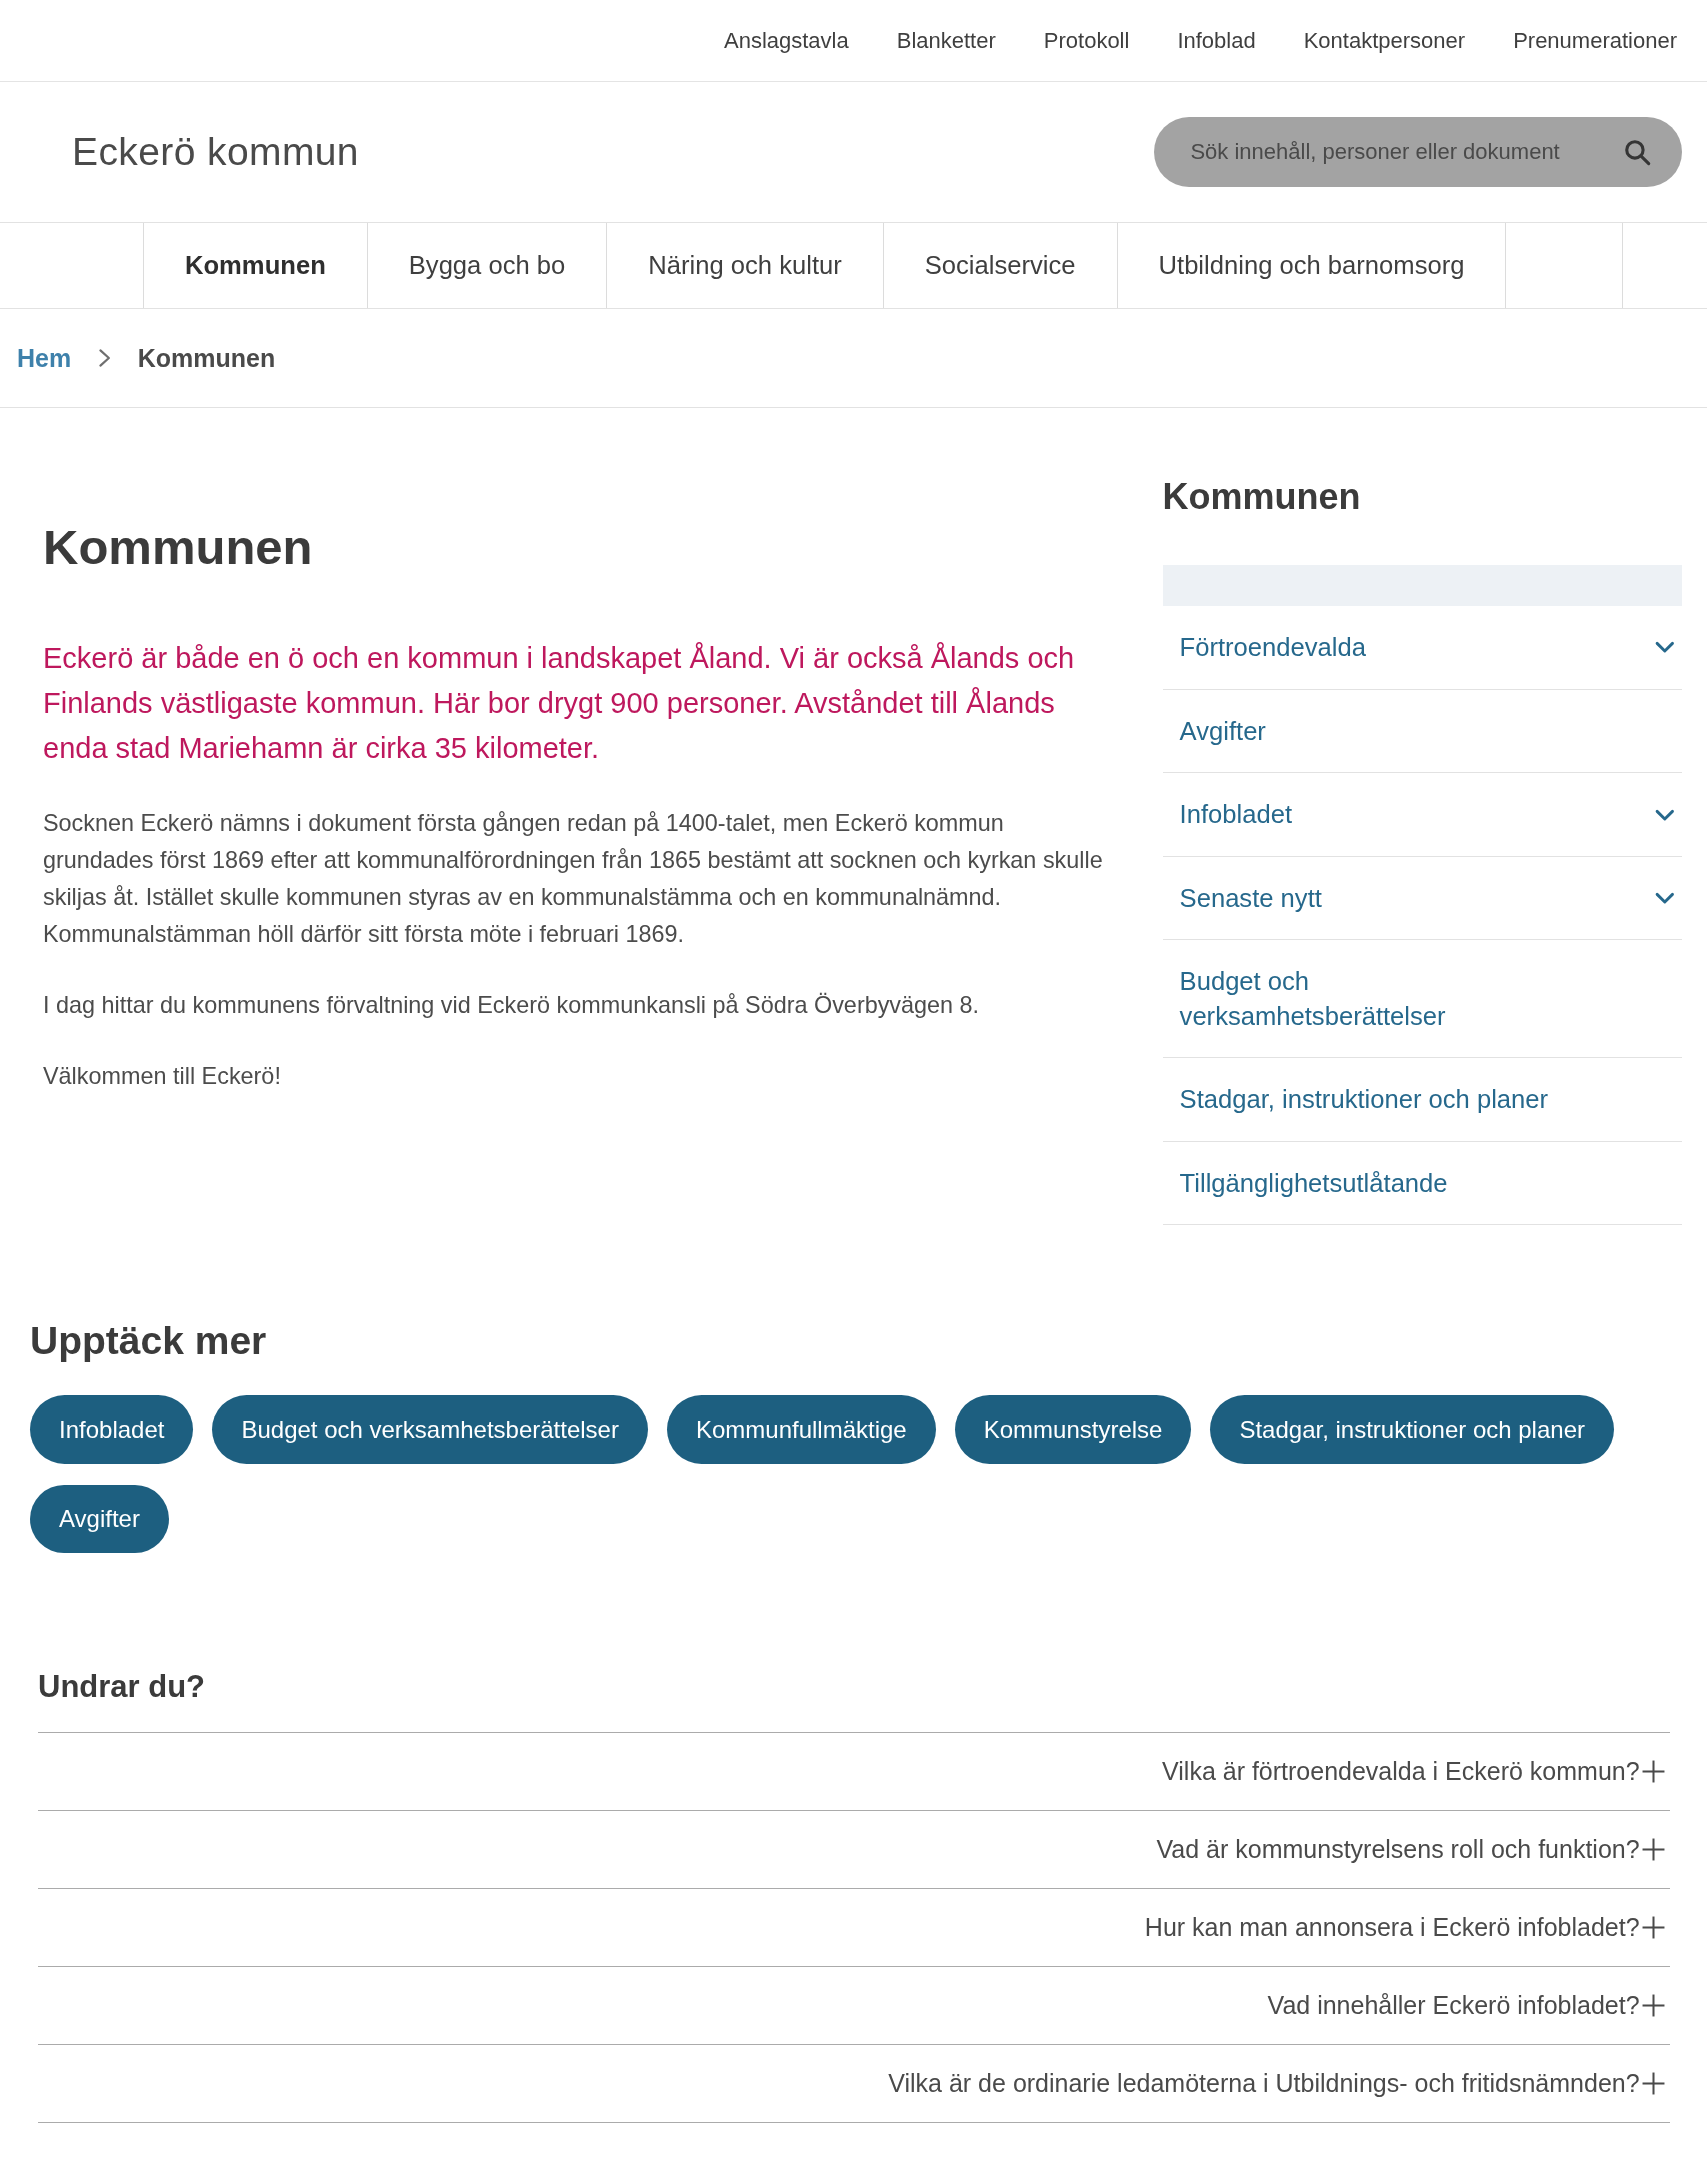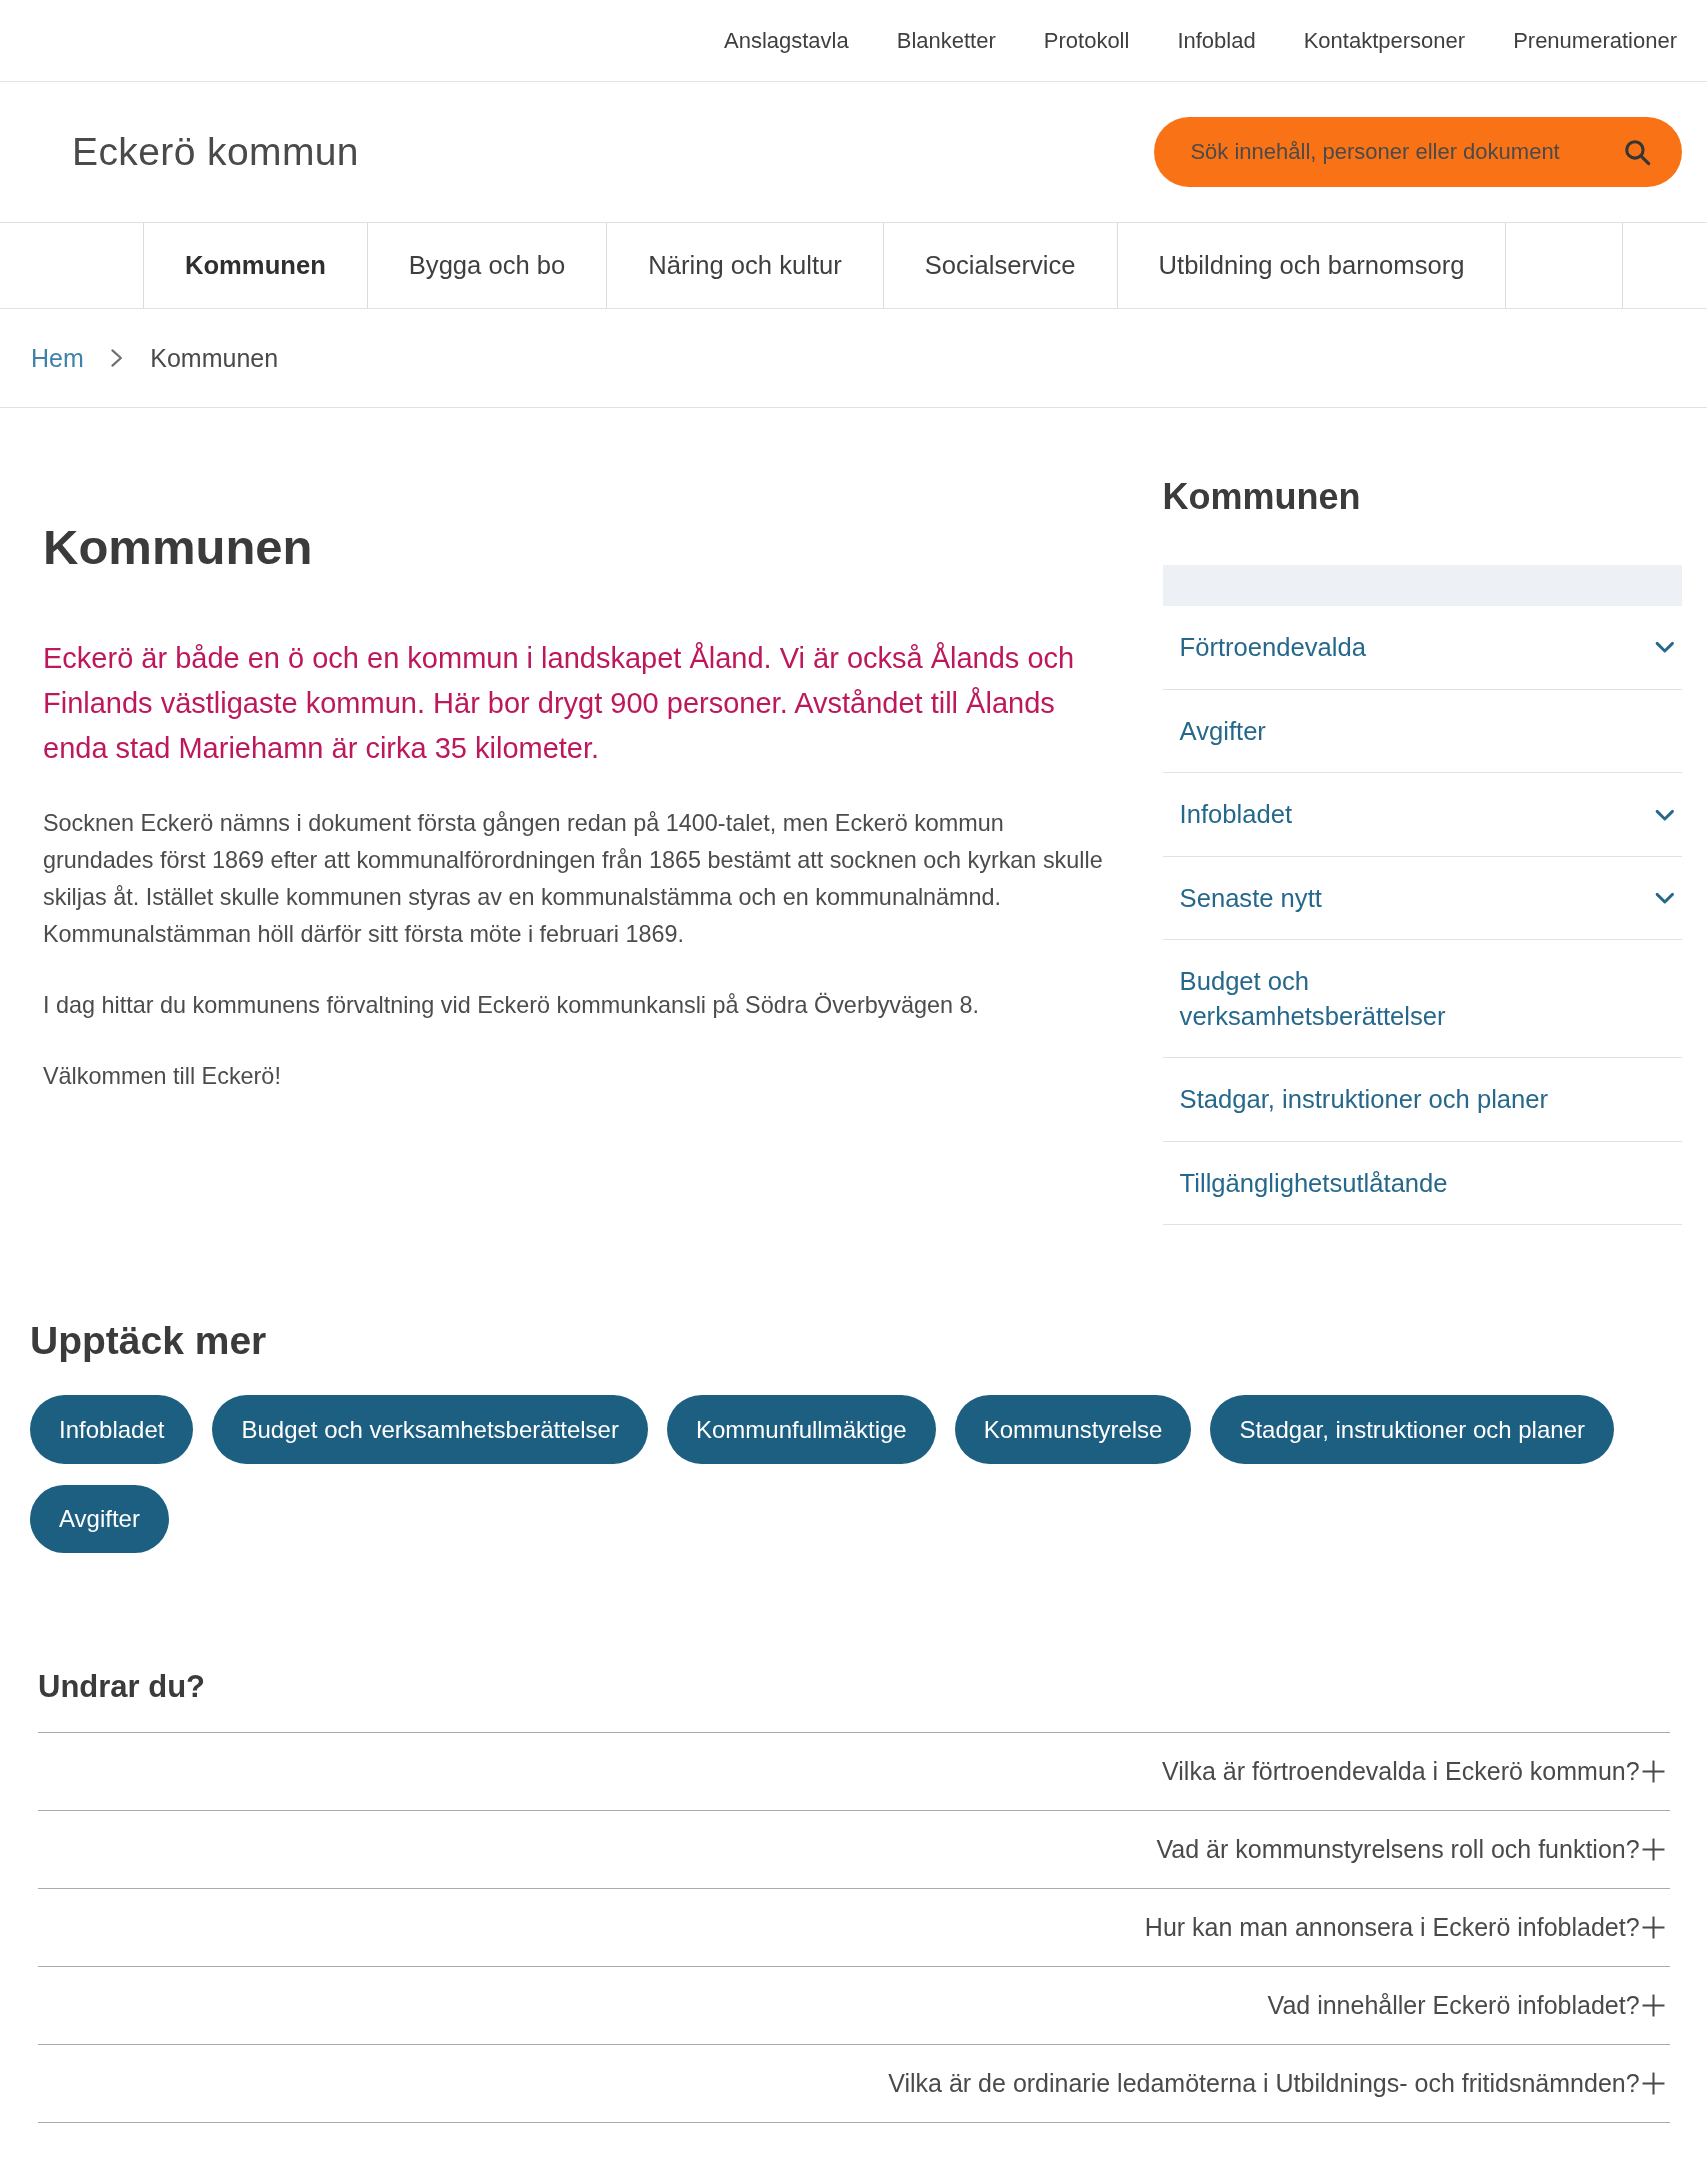--- a/index.html
+++ b/index.html
@@ -19,21 +19,21 @@
   .utility-link { font-size:22px; color:#3f3f3f; }
 
   
   .header {
     height:140px; display:flex; align-items:center; justify-content:space-between;
     padding:0 25.6px 0 72px;
     gap:21px;
   }
   .site-title { font-size:39px; font-weight:400; color:#4a4a4a; letter-spacing:0.4px; }
   .search-box {
-    width:528px; height:70px; background:#f97316; border-radius:35px;
+    width:528px; height:70px; background:#a3a3a3; border-radius:35px;
     display:flex; align-items:center; padding:0 29px 0 36px;
   }
   .search-box input {
     flex:1; border:none; background:transparent; outline:none;
     font-family:"Liberation Sans", sans-serif; font-size:22px; color:#3f3f3f;
   }
   .search-box input::placeholder { color:#4a4a4a; opacity:1; }
   .search-btn { background:none; border:none; cursor:pointer; display:flex; align-items:center; }
 
   
@@ -46,21 +46,21 @@
     display:flex; align-items:center; justify-content:center;
     padding:0 41px; border-left:0.9px solid #dcdcdc;
     font-size:25.6px; color:#3f3f3f;
   }
   .nav-item.active { font-weight:700; color:#2f2f2f; }
   .nav-spacer-right { width:118px; border-left:0.9px solid #dcdcdc; border-right:0.9px solid #dcdcdc; }
 
   
   .breadcrumb-row {
     height:99px; display:flex; align-items:center; gap:25.6px;
-    padding-left:31px; border-bottom:0.9px solid #e2e2e2;
+    padding-left:17px; border-bottom:0.9px solid #e2e2e2;font-weight:bold;
   }
   .crumb-home { font-size:25px; color:#3e81ab; }
   .crumb-current { font-size:25px; color:#4a4a4a; }
 
   
   .content-row { display:flex; padding:0 25.6px 0 43px; }
   .main-col { width:1065px; padding-top:111px; }
   .side-col { width:520px; margin-left:55px; padding-top:68px; }
 
   .page-title { font-size:49px; font-weight:700; color:#3b3b3b; }

